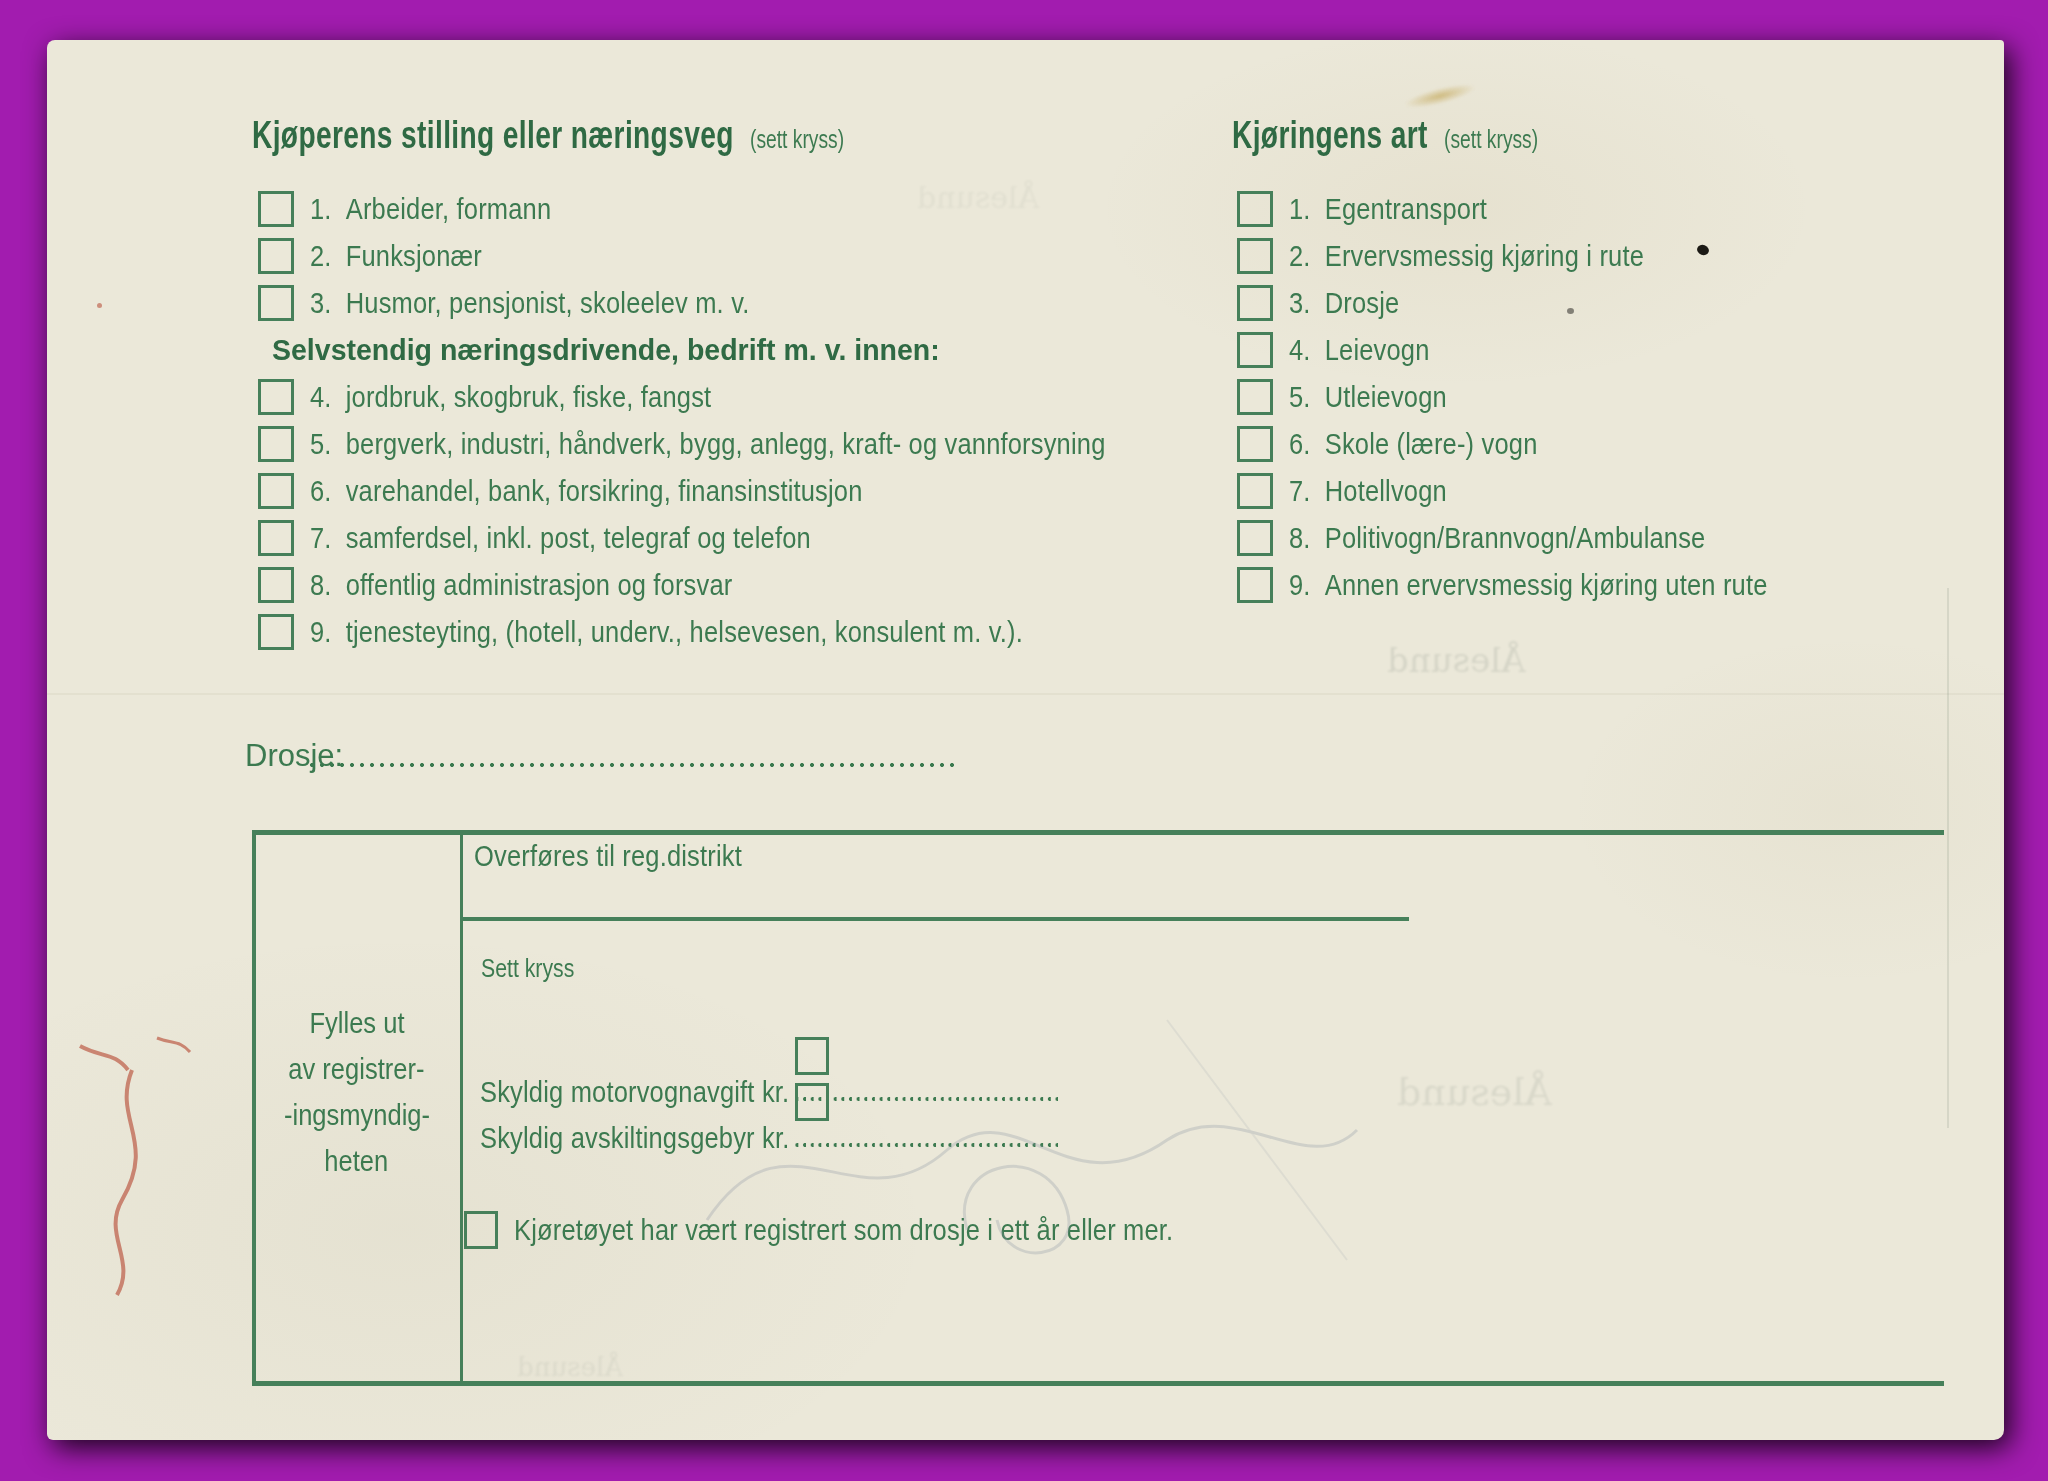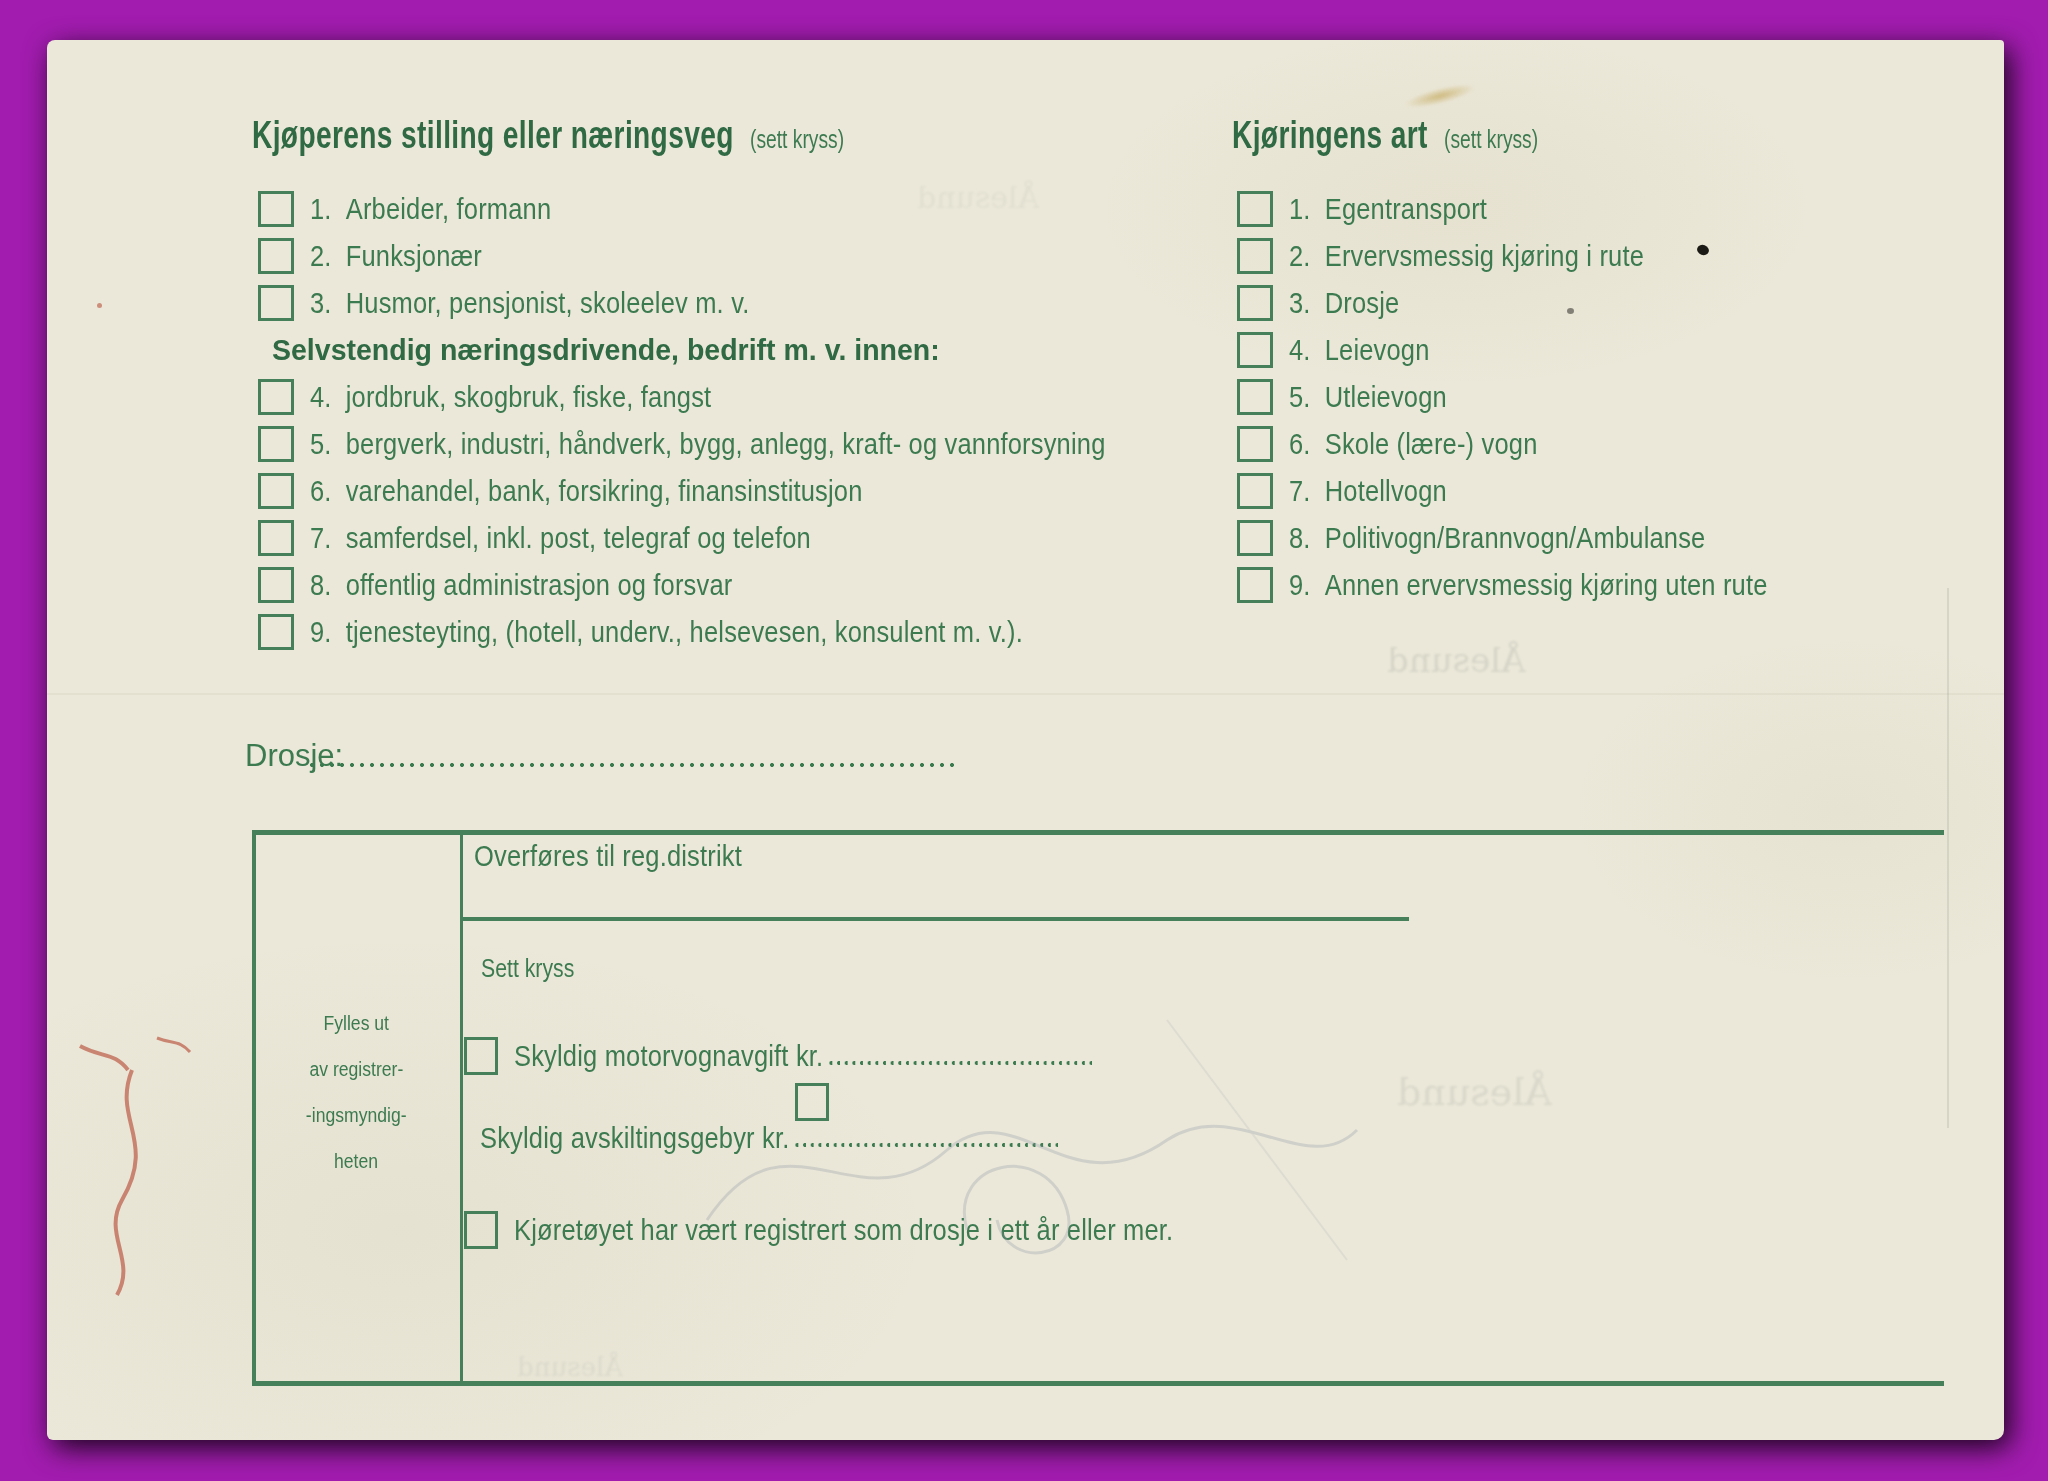--- a/index.html
+++ b/index.html
@@ -32,21 +32,21 @@
   .dots{background-image:radial-gradient(circle at 3px 3px,var(--ink) 1.9px,transparent 2.2px);
         background-size:10px 6px;background-repeat:repeat-x;height:6px;}
   .krdots{flex:1;height:6px;align-self:flex-end;margin:0 0 7px 6px;
         background-image:radial-gradient(circle at 3px 3px,var(--ink) 1.8px,transparent 2.1px);
         background-size:9px 6px;background-repeat:repeat-x;}
   .bigbox{position:absolute;left:205px;top:790px;width:1692px;height:556px;box-sizing:border-box;
           border-top:5px solid var(--line);border-left:4px solid var(--line);
           border-bottom:5px solid var(--line);}
   .blb{font-size:30px;color:var(--ink);letter-spacing:.2px;}
   .side{position:absolute;left:206px;top:960px;width:207px;text-align:center;
-        font-size:20px;line-height:46px;color:var(--ink);}
+        font-size:29px;line-height:46px;color:var(--ink);}
   .side .in{display:inline-block;transform:scaleX(.88);transform-origin:50% 50%;white-space:nowrap;}
   .ghost{position:absolute;font-family:"DejaVu Serif",serif;color:#4a5a52;
          transform:scaleX(-1);filter:blur(1.2px);white-space:nowrap;}
   .speck{position:absolute;border-radius:50%;background:#1c1a15;}
   .stain{position:absolute;width:74px;height:16px;border-radius:50%;
          background:radial-gradient(ellipse,rgba(186,152,58,.55),rgba(186,152,58,0) 70%);
          filter:blur(1px);transform:rotate(-14deg);}
   .fold{position:absolute;left:0;width:1957px;height:2px;background:rgba(80,70,40,.05);}
 </style>
 </head>
@@ -215,21 +215,21 @@
       <span class="sx">Sett kryss</span>
     </div>
 
     <div class="side">
       <span class="in">Fylles ut</span><br>
       <span class="in">av registrer-</span><br>
       <span class="in">-ingsmyndig-</span><br>
       <span class="in">heten</span>
     </div>
 
-    <div class="row" style="left:417px;top:997px;">
+    <div class="row" style="left:417px;top:997px;flex-direction:column;">
       <span class="cb2"></span>
       <span class="blb sx" style="margin-left:16px;width:680px;">
           <span>Skyldig motorvognavgift kr.</span>
           <span class="krdots"></span>
         </span>
     </div>
     <div class="row" style="left:417px;top:1043px;flex-direction:column;">
       <span class="cb2"></span>
       <span class="blb sx" style="margin-left:16px;width:680px;">
           <span>Skyldig avskiltingsgebyr kr.</span>

